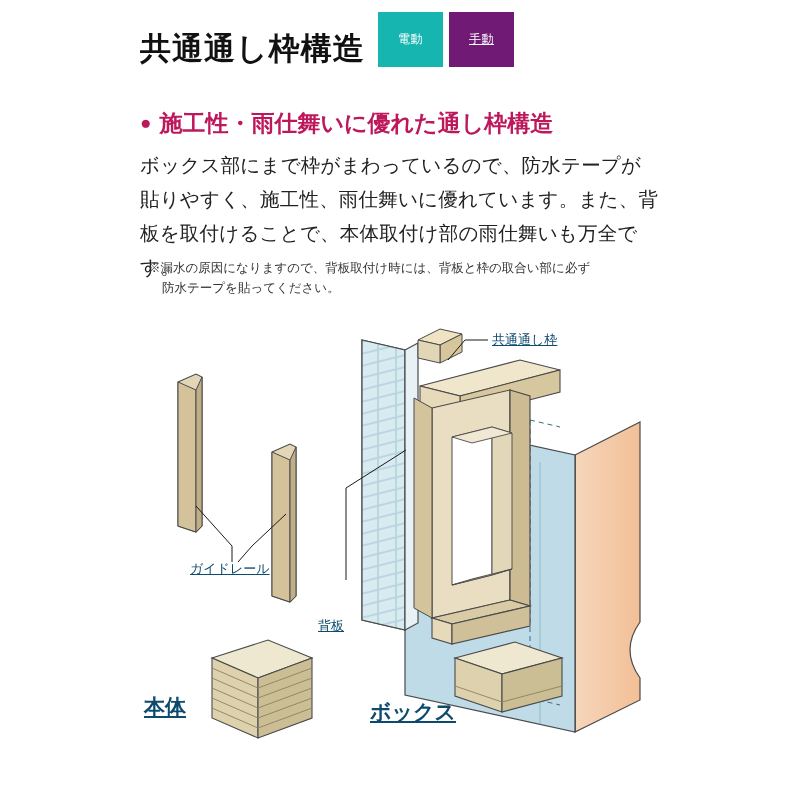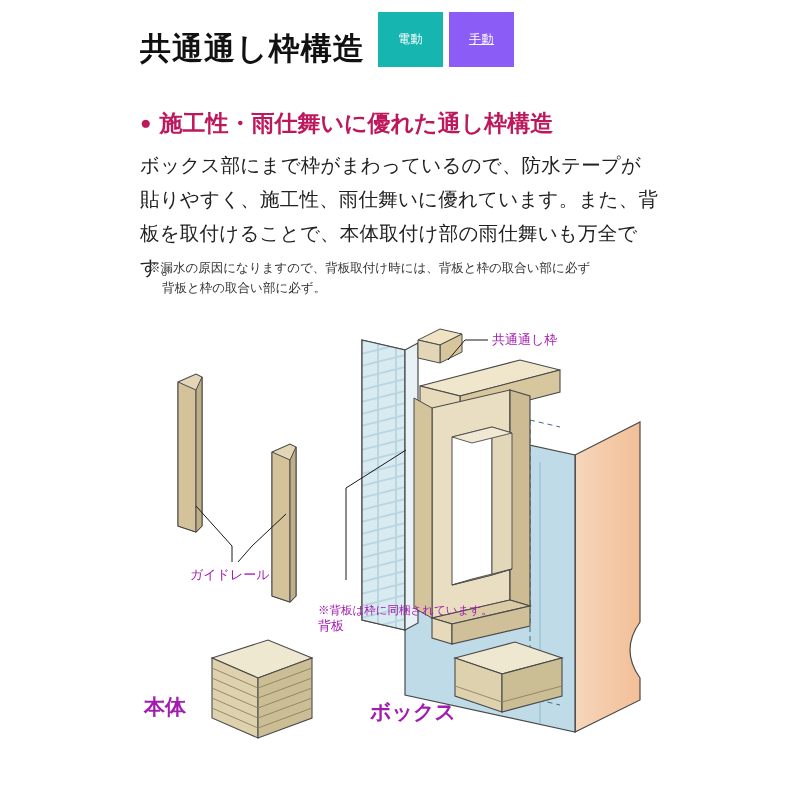--- a/index.html
+++ b/index.html
@@ -46,21 +46,21 @@
     width: 65px;
     height: 55px;
     display: flex;
     align-items: center;
     justify-content: center;
     font-size: 12px;
     color: #ffffff;
     letter-spacing: 0.5px;
   }
   .badge.active { background: #16b5b0; }
-  .badge.inactive { background: #8b5cf6; text-decoration: underline; }
+  .badge.inactive { background: #701a75; text-decoration: underline; }
 
   
   .section-head {
     position: absolute;
     left: 140px;
     top: 108px;
     font-size: 23px;
     font-weight: bold;
     color: #be185d;
     white-space: nowrap;
@@ -101,28 +101,29 @@
     left: 0;
     top: 300px;
     width: 800px;
     height: 480px;
   }
   .figure svg { display: block; }
 
   .fig-label {
     position: absolute;
     font-size: 13px;
-    color: #a21caf;
+    color: #0c4a6e;
     white-space: nowrap;
+    text-decoration: underline;
   }
   .fig-label.small { font-size: 11.5px; }
   .fig-label.bold { font-weight: bold; font-size: 21px; }
 
   .lbl-kyoutsuu { left: 492px; top: 31px; }
-  .lbl-guide    { left: 190px; top: 266px; }
+  .lbl-guide    { left: 190px; top: 260px; }
   .lbl-seiban   { left: 318px; top: 283px; margin-top: 34px; }
   .lbl-seiban2  { left: 318px; top: 303px; }
   .lbl-hontai   { left: 144px; top: 393px; }
   .lbl-box      { left: 370px; top: 398px; }
 </style>
 </head>
 <body>
 
 <div class="header">
   <div class="page-title">共通通し枠構造</div>
@@ -137,21 +138,21 @@
 </div>
 
 <div class="section-head">
   <span class="bullet">●</span><span>施工性・雨仕舞いに優れた通し枠構造</span>
 </div>
 
 <div class="body-text">ボックス部にまで枠がまわっているので、防水テープが貼りやすく、施工性、雨仕舞いに優れています。また、背板を取付けることで、本体取付け部の雨仕舞いも万全です。</div>
 
 <div class="note-text">
   <span>※漏水の原因になりますので、背板取付け時には、背板と枠の取合い部に必ず</span>
-  <span class="indent">背板と枠の取合い部に必ず。</span>
+  <span class="indent">防水テープを貼ってください。</span>
 </div>
 
 <div class="figure">
 
   <svg width="800" height="480" viewBox="0 0 800 480">
     <defs>
       <pattern id="brick" width="18" height="12" patternUnits="userSpaceOnUse" patternTransform="skewY(-14)">
         <rect width="18" height="12" fill="#cfe4ec"></rect>
         <rect width="17" height="11" x="0.5" y="0.5" fill="#d9ecf2" stroke="#a9cbd8" stroke-width="0.6"></rect>
       </pattern>
@@ -260,16 +261,15 @@
       <path d="M455,358 L502,374 L502,412 L455,396 Z" fill="#ded2ae" stroke="#4a4a4a" stroke-width="1.1"></path>
       <path d="M502,374 L562,358 L562,396 L502,412 Z" fill="#cbbd94" stroke="#4a4a4a" stroke-width="1.1"></path>
       <path d="M455,386 L502,402" fill="none" stroke="#8d8161" stroke-width="0.9"></path>
       <path d="M502,402 L562,386" fill="none" stroke="#8d8161" stroke-width="0.9"></path>
     </g>
   </svg>
 
   <div class="fig-label lbl-kyoutsuu">共通通し枠</div>
   <div class="fig-label lbl-guide">ガイドレール</div>
   <div class="fig-label lbl-seiban">背板</div>
-  <div class="fig-label small lbl-seiban2">※背板は枠に同梱されています。</div>
   <div class="fig-label bold lbl-hontai">本体</div>
   <div class="fig-label bold lbl-box">ボックス</div>
 </div>
 
 </body></html>

